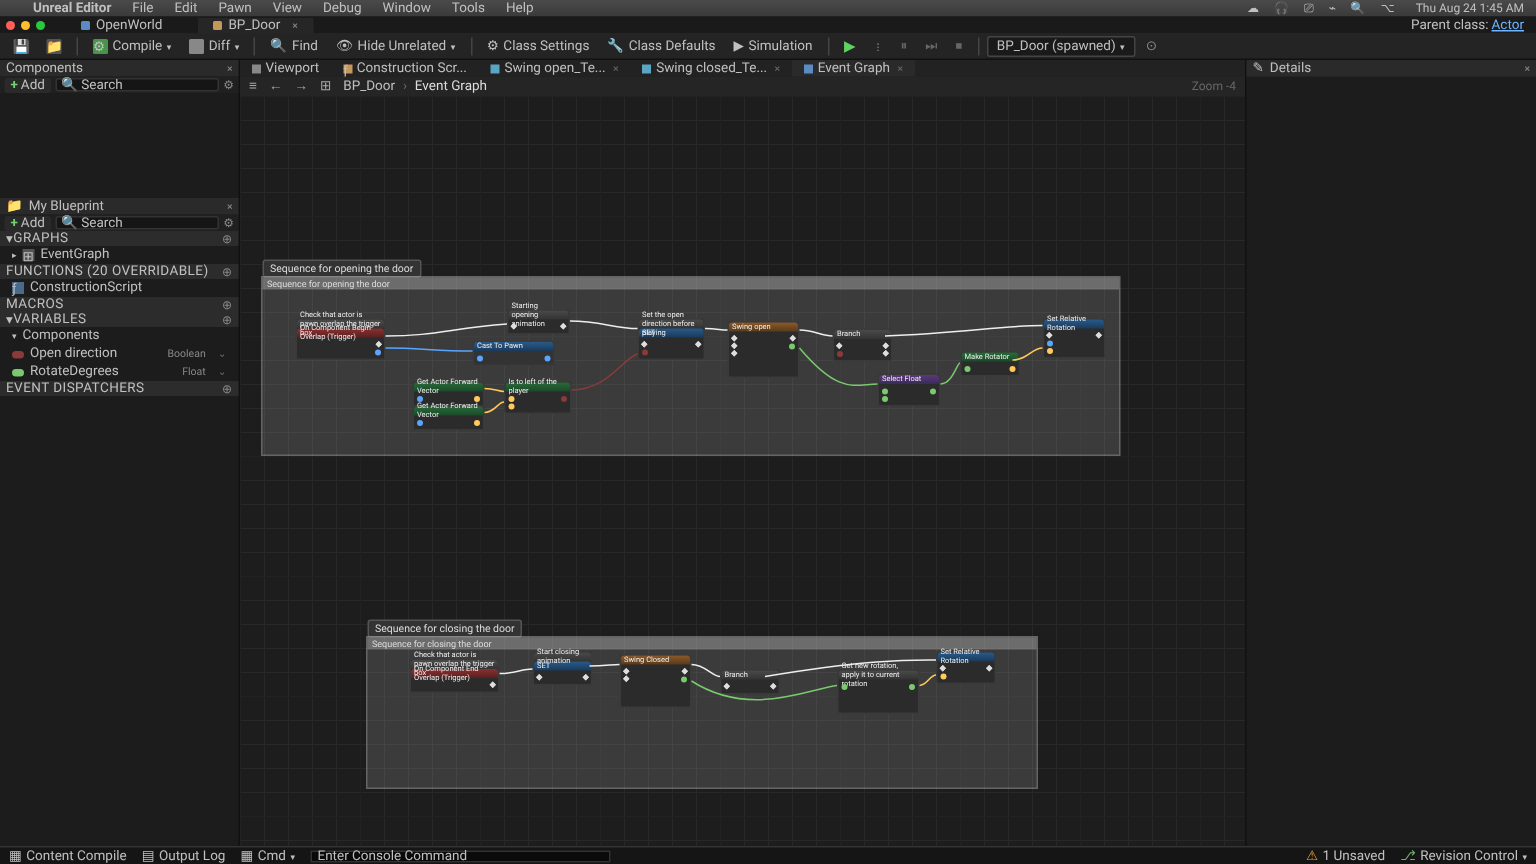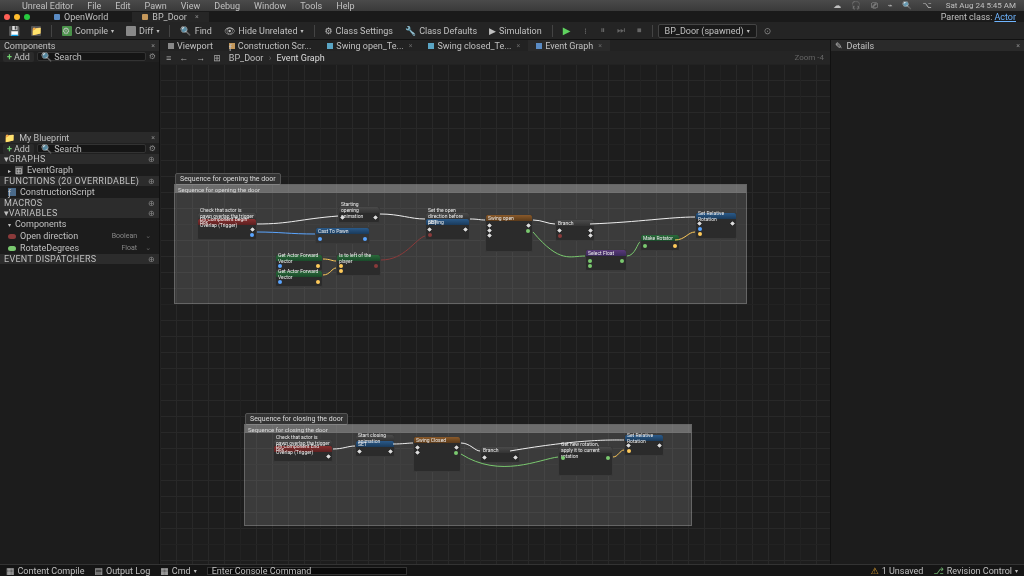--- a/index.html
+++ b/index.html
@@ -101,39 +101,39 @@
 .warn-ico{color:#e8a532;}
 .sc-ico{color:#6faf6f;}
 
 svg.wires{position:absolute;top:0;left:0;width:100%;height:100%;pointer-events:none;}
 </style>
 </head>
 <body>
 
 <div class="mac-bar">
   <span class="apple"></span>
-  <span style="font-weight:400">Unreal Editor</span>
+  <span style="font-weight:700">Unreal Editor</span>
   <span>File</span>
   <span>Edit</span>
   <span>Pawn</span>
   <span>View</span>
   <span>Debug</span>
   <span>Window</span>
   <span>Tools</span>
   <span>Help</span>
   <div class="spacer"></div>
   <div class="mac-icons">
     <span>☁</span>
     <span>🎧</span>
     <span>⎚</span>
     <span>⌁</span>
     <span>🔍</span>
     <span>⌥</span>
   </div>
-  <span class="mac-clock">Sat Aug 24  5:45 AM</span>
+  <span class="mac-clock">Thu Aug 24  1:45 AM</span>
 </div>
 
 <div class="title-bar">
   <div class="dot r"></div>
   <div class="dot y"></div>
   <div class="dot g"></div>
   <div class="main-tab">
     <span style="width:6px;height:6px;background:#5a8bc4;border-radius:1px"></span>
     <span>OpenWorld</span>
   </div>

